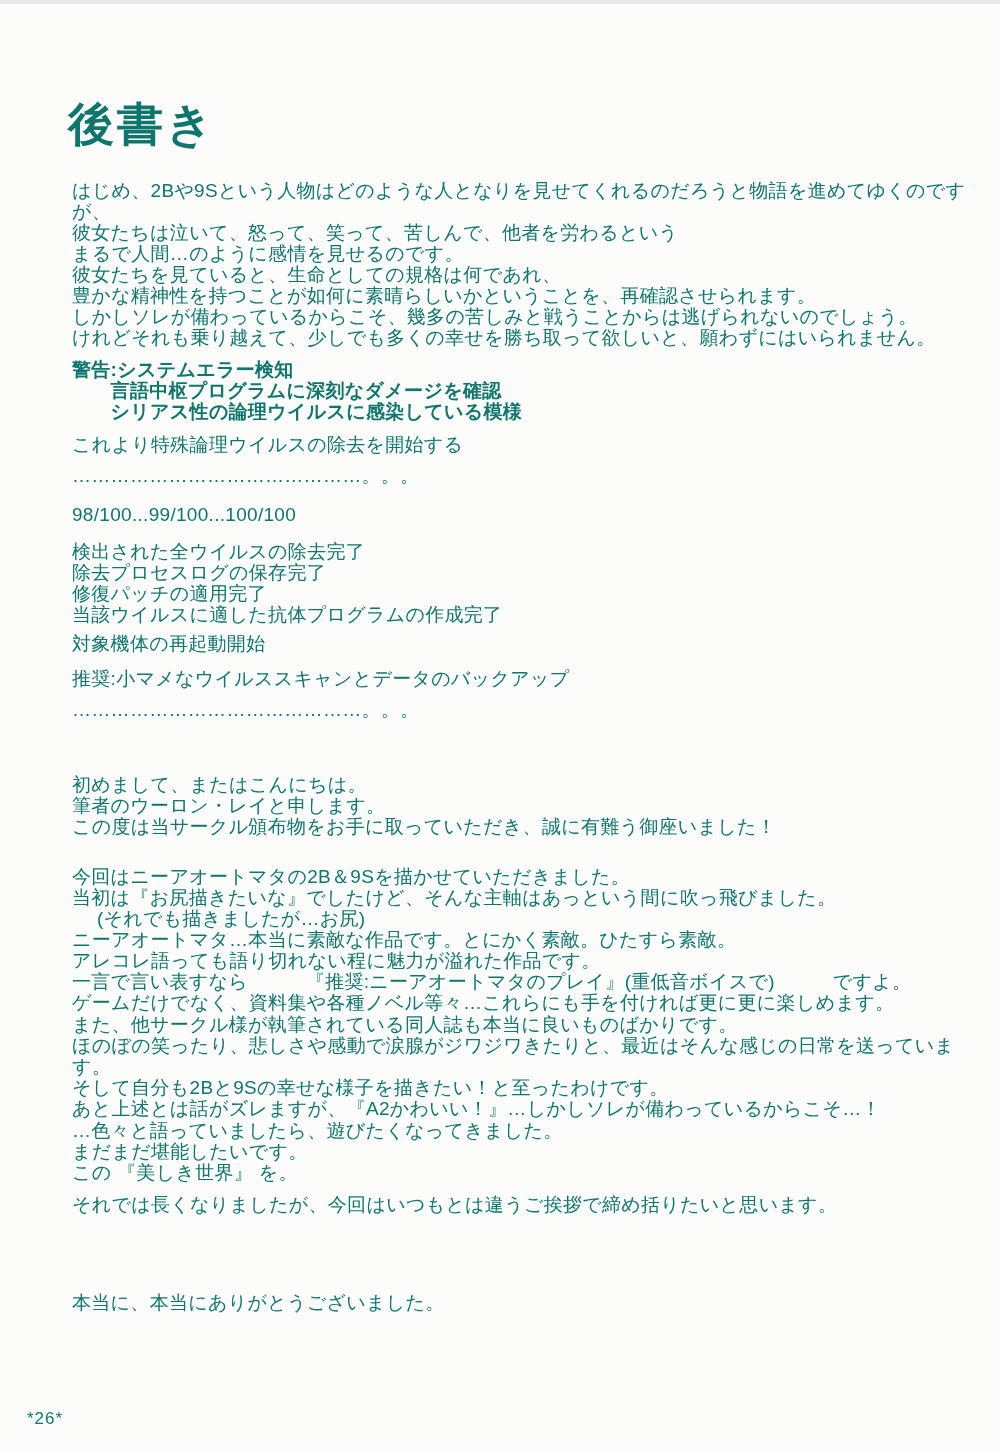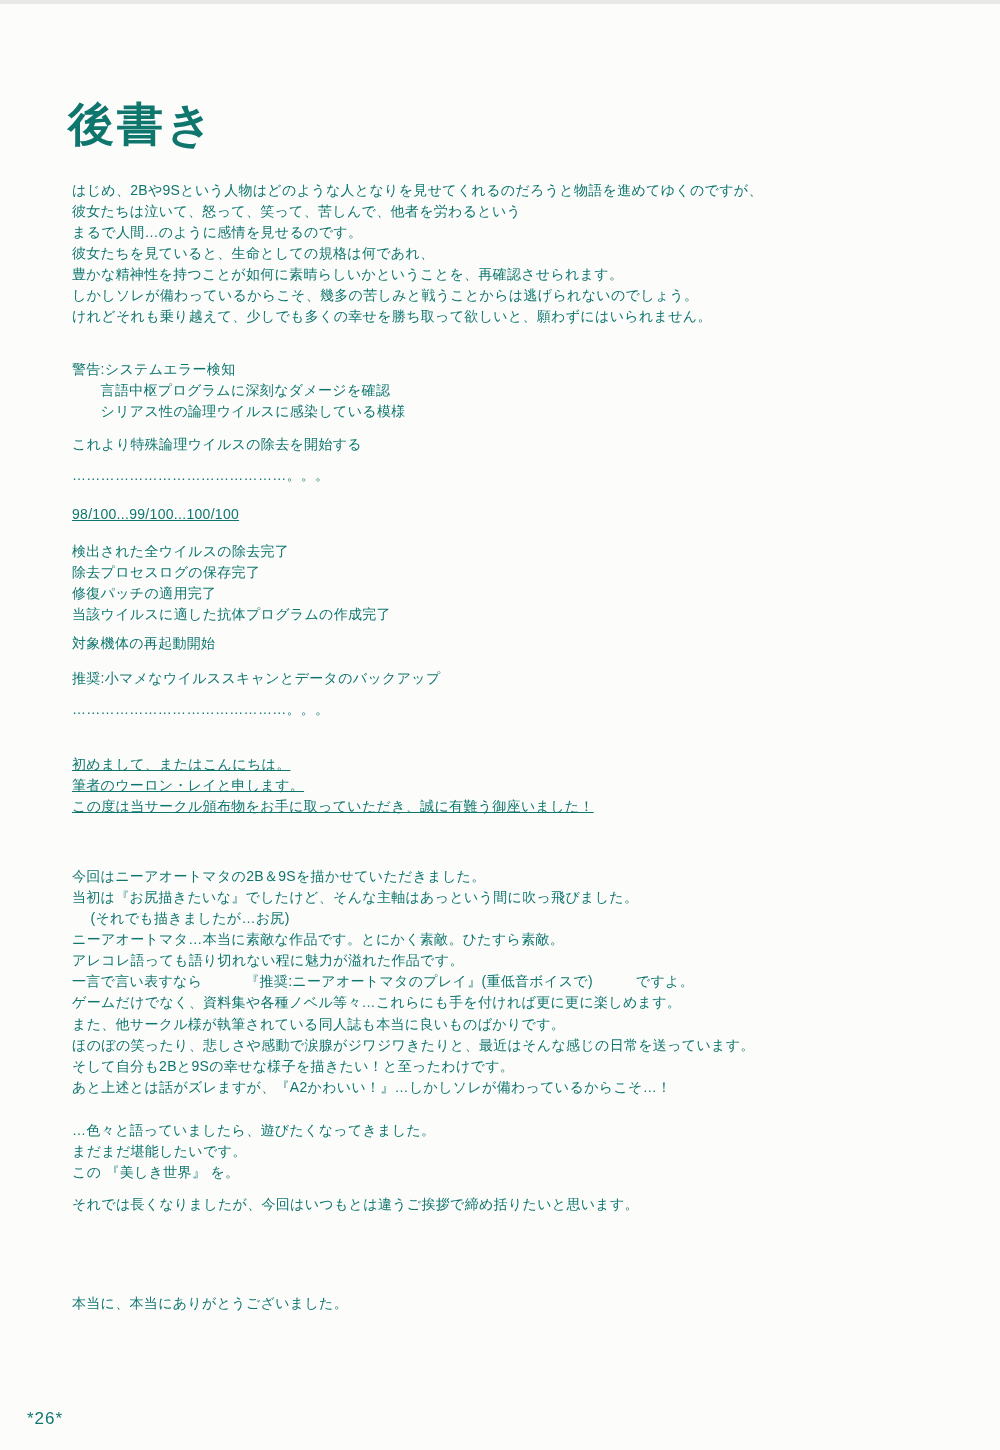--- a/index.html
+++ b/index.html
@@ -23,38 +23,38 @@
     top: 62px;
     font-size: 46px;
     font-weight: 600;
     letter-spacing: 3px;
     line-height: 1.2;
   }
   .block {
     position: absolute;
     left: 72px;
     right: 30px;
-    font-size: 14px;
+    font-size: 19px;
     line-height: 21px;
     white-space: pre-wrap;
     letter-spacing: 0.3px;
   }
   .block .line {
     min-height: 21px;
   }
   .b-intro        { top: 176px; }
-  .b-warning      { top: 355px; }
+  .b-warning      { top: 355px; font-weight: bold; }
   .b-removal      { top: 430px; }
   .b-dots1        { top: 461px; }
-  .b-progress     { top: 500px; text-decoration: underline; }
+  .b-progress     { top: 500px; }
   .b-completion   { top: 537px; }
   .b-restart      { top: 629px; }
   .b-recommend    { top: 664px; }
   .b-dots2        { top: 695px; }
-  .b-greeting     { top: 750px; text-decoration: underline; }
+  .b-greeting     { top: 770px; }
   .b-about-work   { top: 862px; }
   .b-about-circles{ top: 1010px; }
   .b-play-more    { top: 1116px; }
   .b-closing      { top: 1190px; }
   .b-thanks       { top: 1290px; font-family: Liberation Mono, monospace; }
   .page-number {
     position: absolute;
     left: 27px;
     top: 1405px;
     font-size: 17px;

